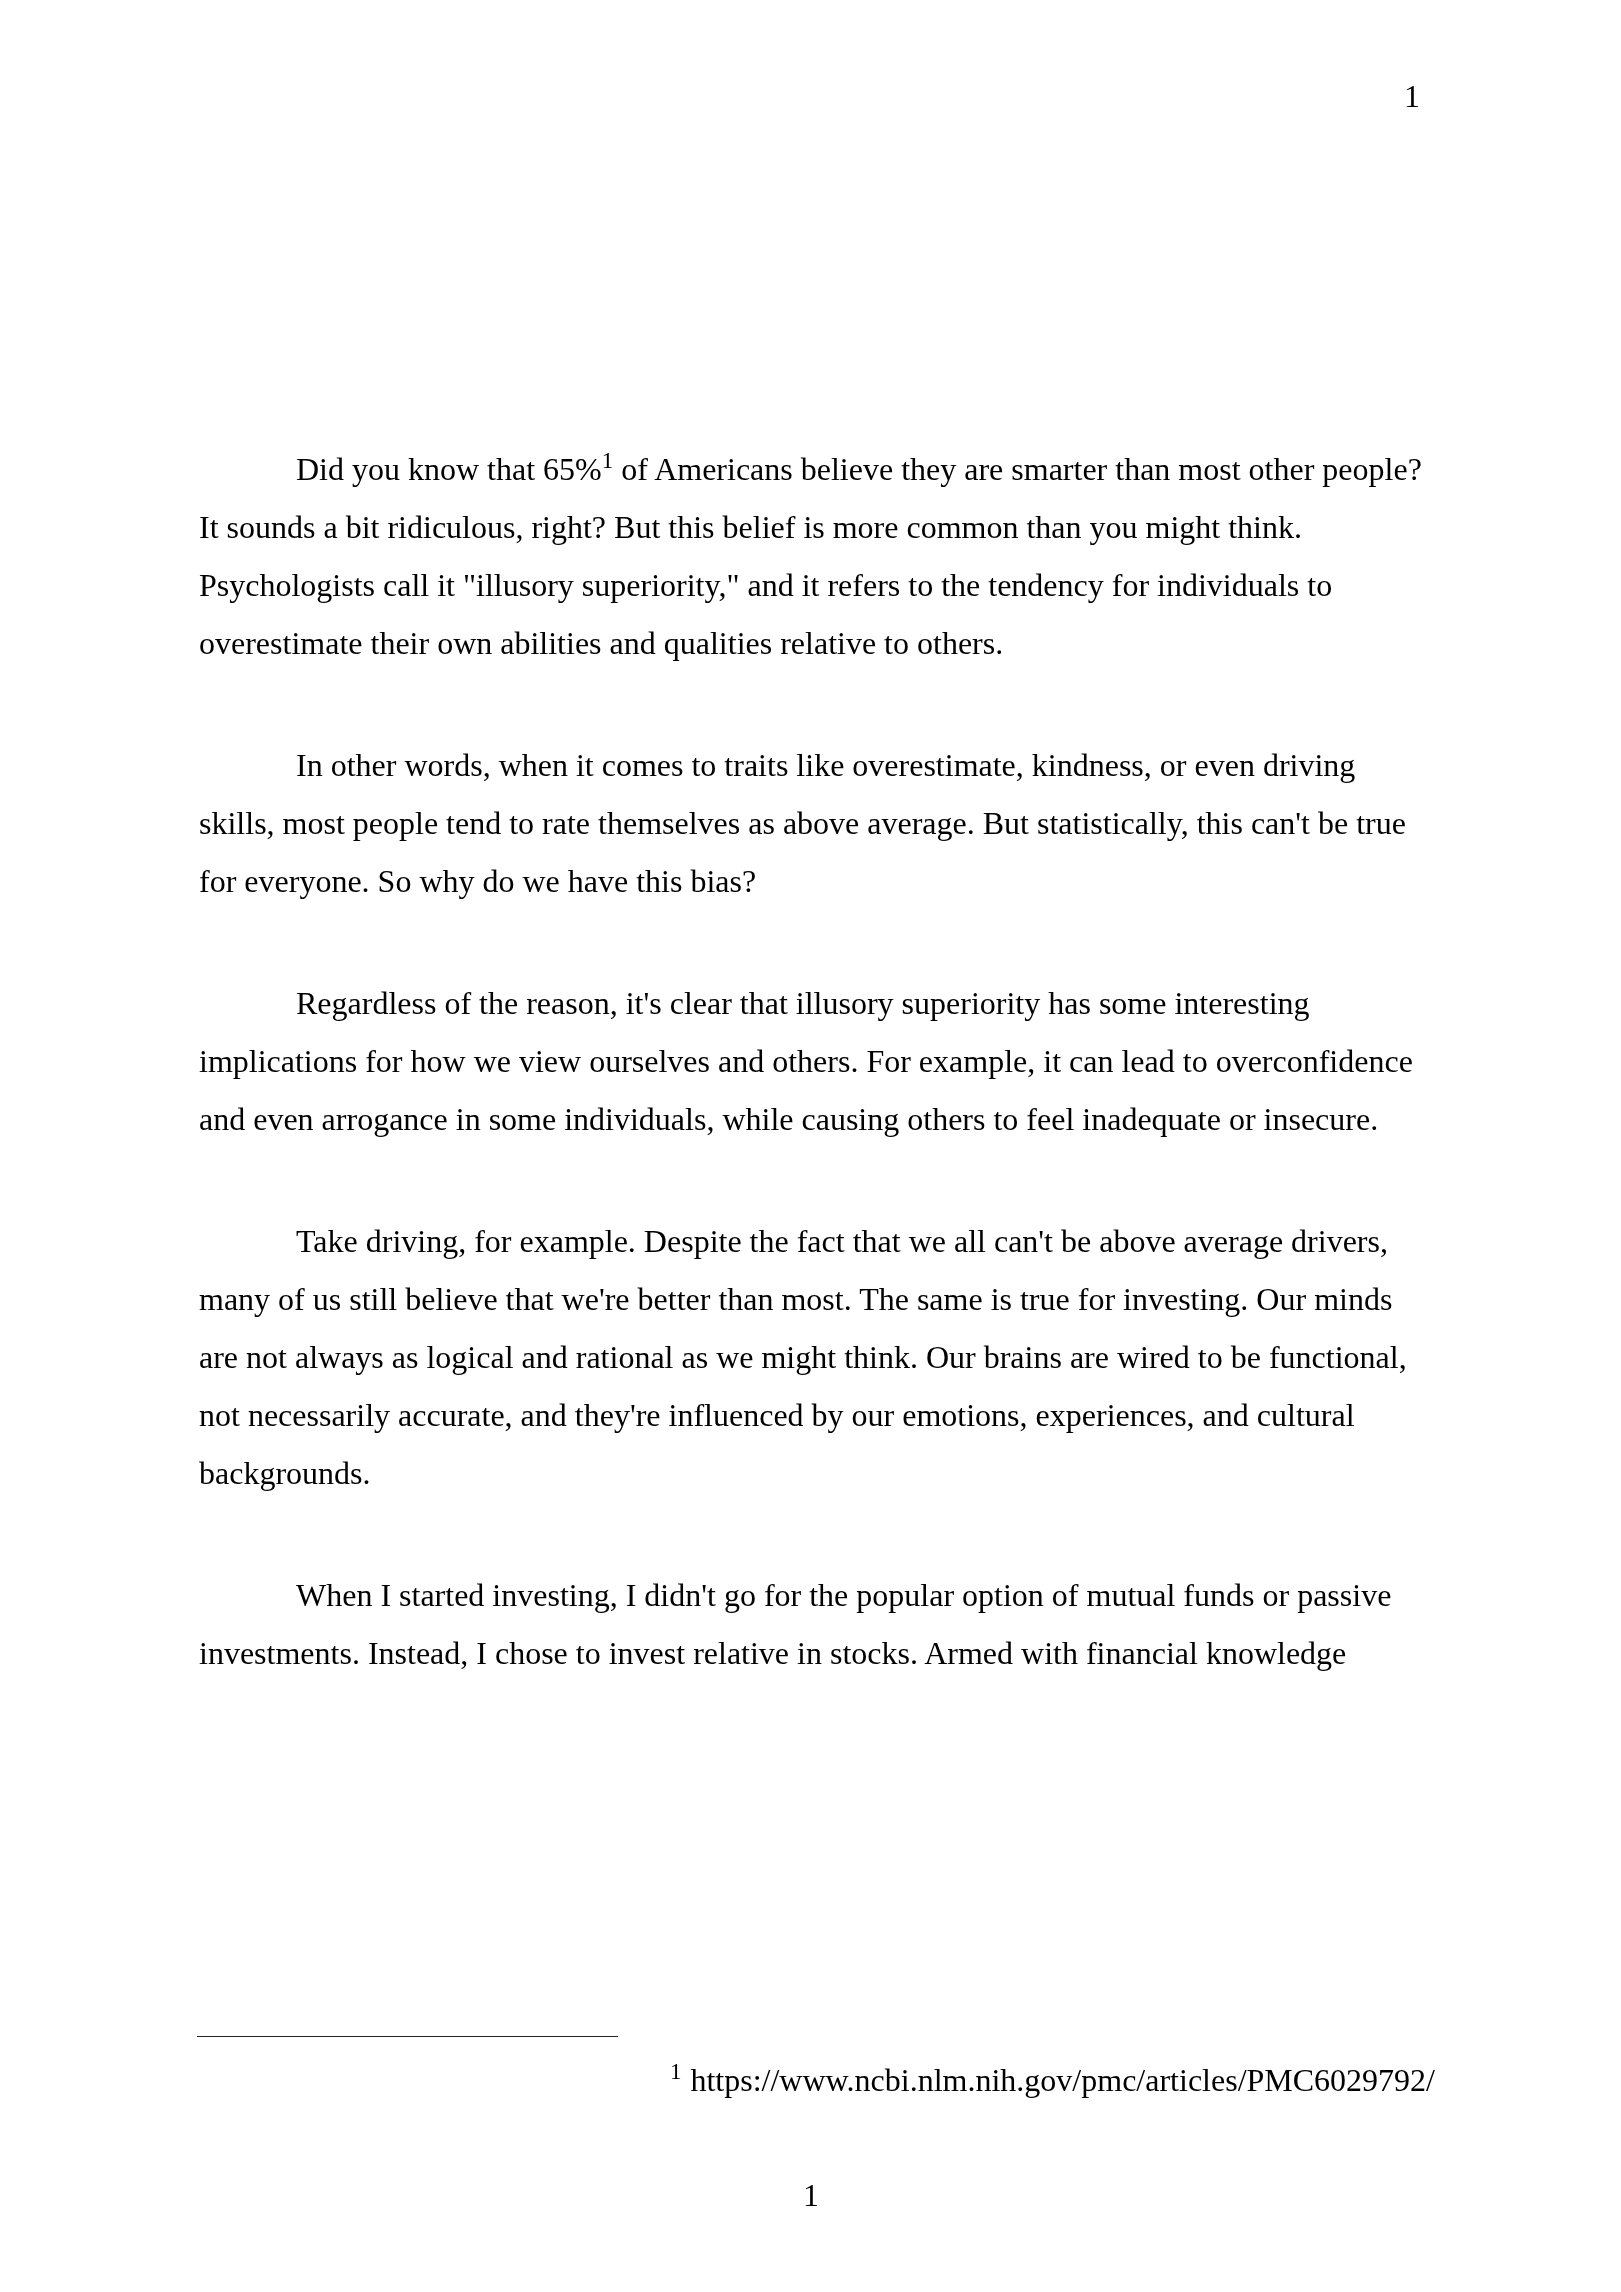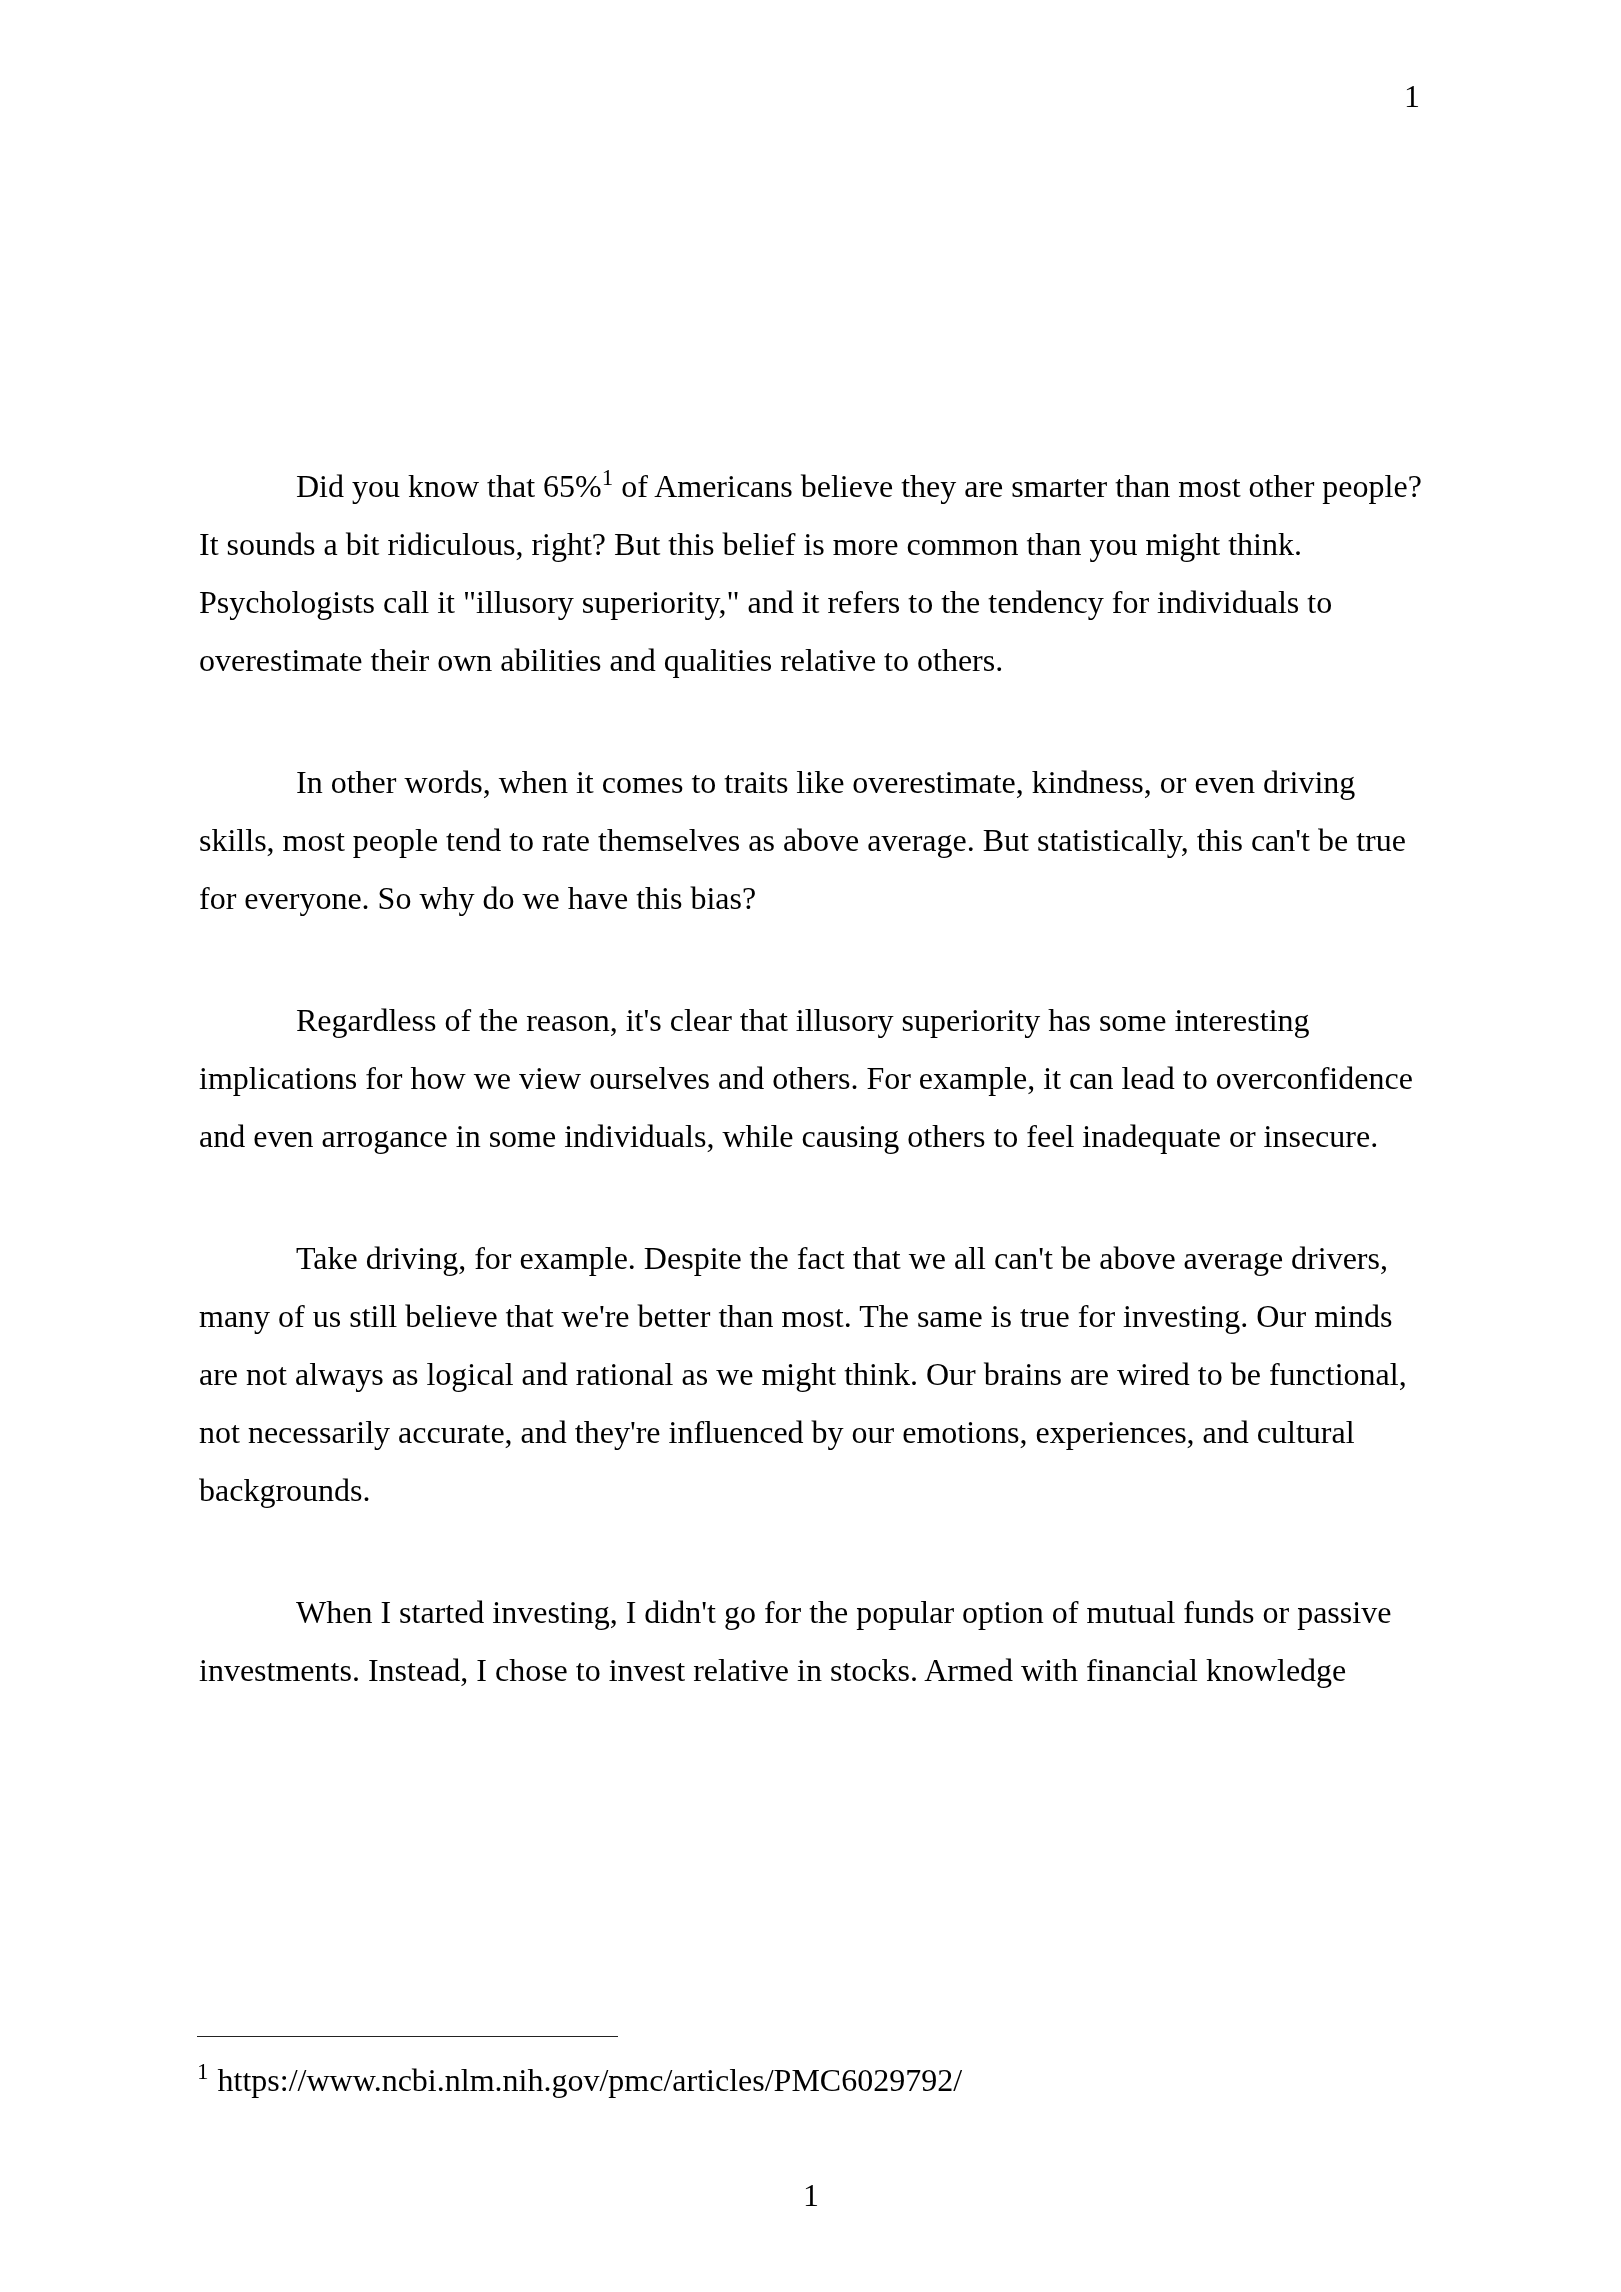--- a/index.html
+++ b/index.html
@@ -30,21 +30,21 @@
     top: 194px;
     left: 199px;
     right: 187px;
     margin: 0;
     font-size: 73px;
     line-height: 96px;
     font-weight: 400;
   }
   .doc-body {
     position: absolute;
-    top: 457px;
+    top: 440px;
     left: 199px;
     right: 187px;
     font-size: 32px;
     line-height: 58px;
     text-align: left;
   }
   .doc-body p {
     margin: 0 0 64px 0;
     text-indent: 97px;
   }
@@ -61,20 +61,21 @@
     height: 0;
     border-top: 1.8px solid #222222;
   }
   .footnote {
     position: absolute;
     top: 2061px;
     left: 197px;
     right: 187px;
     font-size: 32px;
     line-height: 39px;
+    text-align: right;
   }
   .footnote .fn-url {
     margin-left: 9px;
   }
   .footer-pagenum {
     position: absolute;
     top: 2176px;
     left: 0;
     width: 100%;
     text-align: center;

